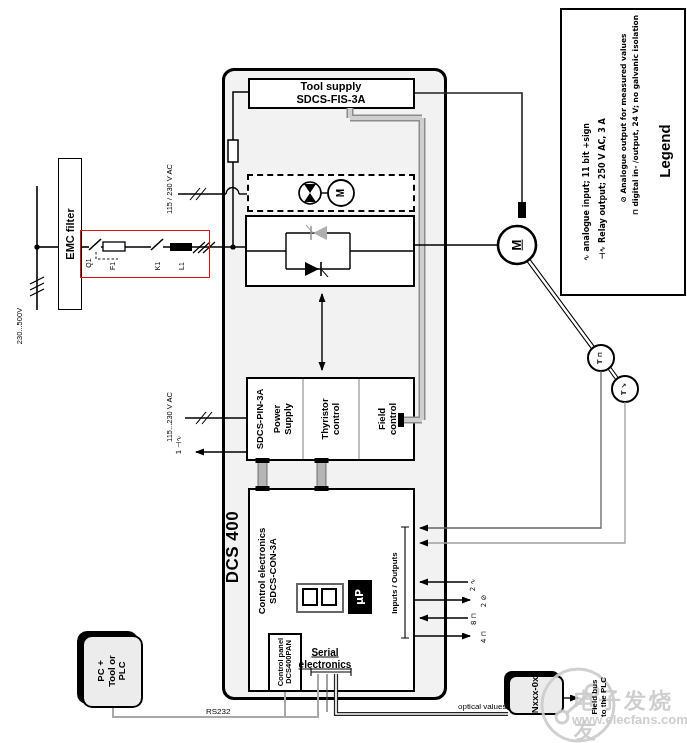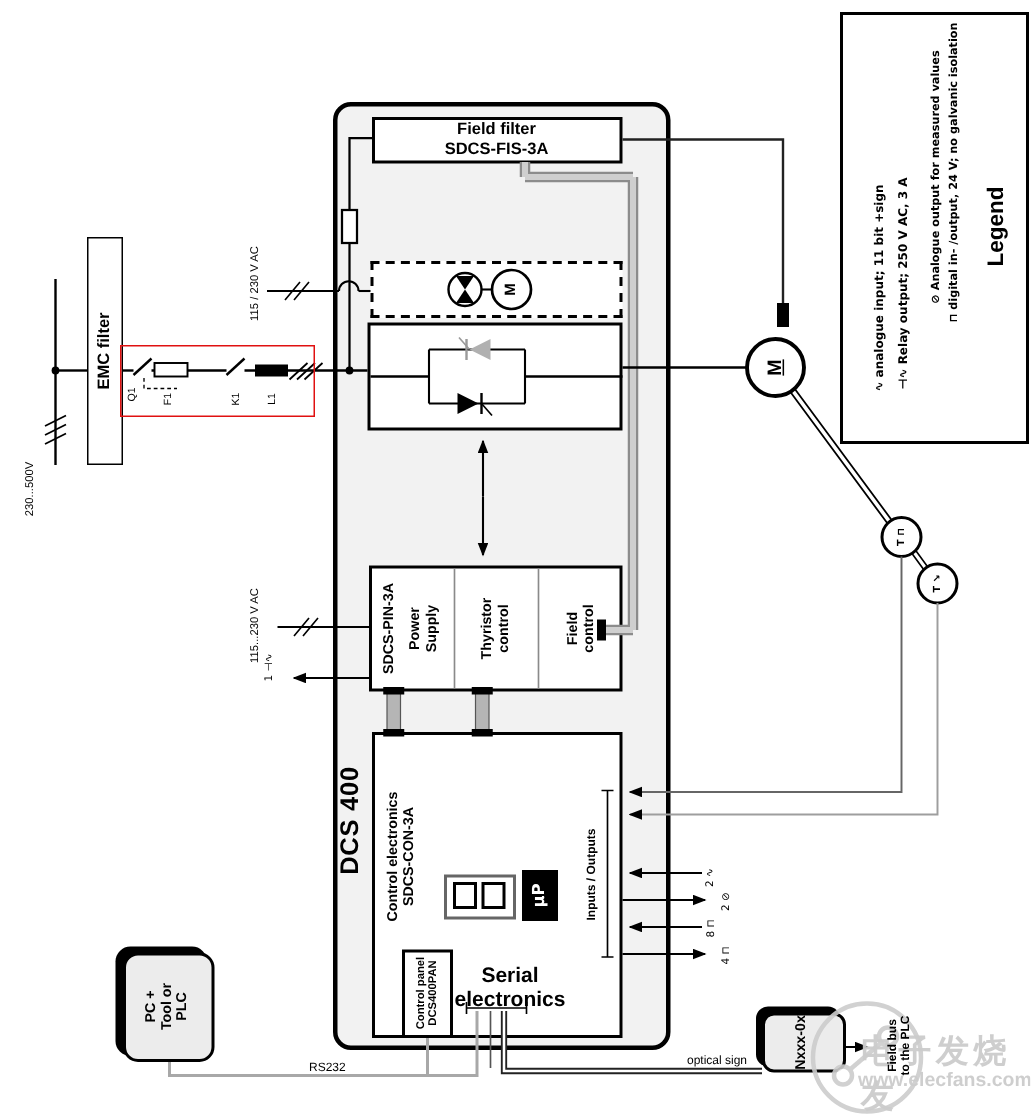--- a/index.html
+++ b/index.html
@@ -203,21 +203,21 @@
   <div class="rot z5" style="left:113px;top:266px;font-size:7px;">F1</div>
   <div class="rot z5" style="left:158px;top:266px;font-size:7px;">K1</div>
   <div class="rot z5" style="left:182px;top:266px;font-size:7px;">L1</div>
   <div class="rot z5" style="left:170px;top:189px;font-size:7.5px;">115 / 230 V AC</div>
   <div class="rot z5" style="left:170px;top:417px;font-size:7.5px;">115...230 V AC</div>
   <div class="rot z5 sym" style="left:180px;top:445px;font-size:7px;">1 ⊣∿</div>
 
   <div class="rot z5 b" style="left:233px;top:547px;font-size:17px;letter-spacing:0.5px;">DCS 400</div>
 
   <div class="hor z5 b" style="left:331px;top:93px;font-size:11px;">
-    <span class="line-block">Field filter</span>
+    <span class="line-block">Tool supply</span>
     <span class="line-block">SDCS-FIS-3A</span>
   </div>
 
   <div class="rot z5 b" style="left:341px;top:193px;font-size:10px;">M</div>
 
   <div class="rot z5 b" style="left:260px;top:419px;font-size:9.5px;">SDCS-PIN-3A</div>
   <div class="rot z5 b" style="left:283px;top:419px;font-size:9.5px;">
     <span class="line-block">Power</span>
     <span class="line-block">Supply</span>
   </div>
@@ -230,21 +230,21 @@
     <span class="line-block">control</span>
   </div>
 
   <div class="rot z5 b" style="left:268px;top:571px;font-size:9.5px;">
     <span class="line-block">Control electronics</span>
     <span class="line-block">SDCS-CON-3A</span>
   </div>
   <div class="rot z5 b sym" style="left:360px;top:597px;font-size:11px;color:#fff;">μP</div>
   <div class="rot z5 b" style="left:395px;top:583px;font-size:8px;">Inputs / Outputs</div>
 
-  <div class="hor z5 b" style="left:340px;top:658px;font-size:14px;">
+  <div class="hor z5 b" style="left:325px;top:658px;font-size:10px;text-decoration:underline;">
     <span class="line-block">Serial</span>
     <span class="line-block">electronics</span>
   </div>
 
   <div class="rot z5 b" style="left:285px;top:662px;font-size:7.5px;">
     <span class="line-block">Control panel</span>
     <span class="line-block">DCS400PAN</span>
   </div>
 
   <div class="rot z5 b" style="left:517px;top:245px;font-size:13px;text-decoration:underline;">M</div>
@@ -255,21 +255,21 @@
   <div class="rot z5 sym" style="left:485px;top:601px;font-size:7px;">2 ⊘</div>
   <div class="rot z5 sym" style="left:475px;top:619px;font-size:7px;">8 ⊓</div>
   <div class="rot z5 sym" style="left:485px;top:637px;font-size:7px;">4 ⊓</div>
 
   <div class="rot z5 b" style="left:112px;top:671px;font-size:9.5px;">
     <span class="line-block">PC +</span>
     <span class="line-block">Tool or</span>
     <span class="line-block">PLC</span>
   </div>
   <div class="abs z5" style="left:206px;top:707px;font-size:8px;">RS232</div>
-  <div class="abs z5" style="left:458px;top:702px;font-size:8px;">optical sign</div>
+  <div class="abs z5" style="left:458px;top:702px;font-size:8px;">optical values</div>
   <div class="rot z5 b" style="left:535px;top:695px;font-size:9.5px;">Nxxx-0x</div>
   <div class="rot z5 b" style="left:600px;top:697px;font-size:8px;">
     <span class="line-block">Field bus</span>
     <span class="line-block">to the PLC</span>
   </div>
 
   <div class="rot z5 b" style="left:665px;top:151px;font-size:15px;">Legend</div>
   <div class="rot z5 b sym" style="left:636px;top:115px;font-size:7.5px;">⊓  digital in- /output, 24 V; no galvanic isolation</div>
   <div class="rot z5 b sym" style="left:624px;top:118px;font-size:7.5px;">⊘  Analogue output for measured values</div>
   <div class="rot z5 b sym" style="left:603px;top:189px;font-size:8px;">⊣∿  Relay output; 250 V AC, 3 A</div>

